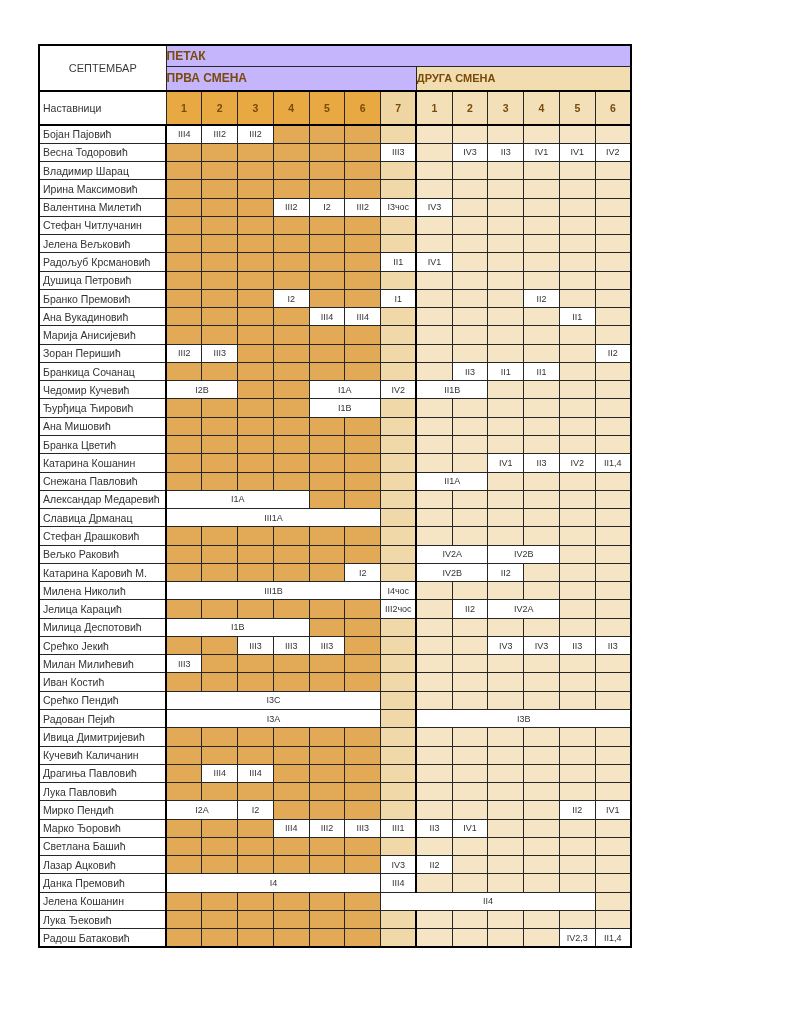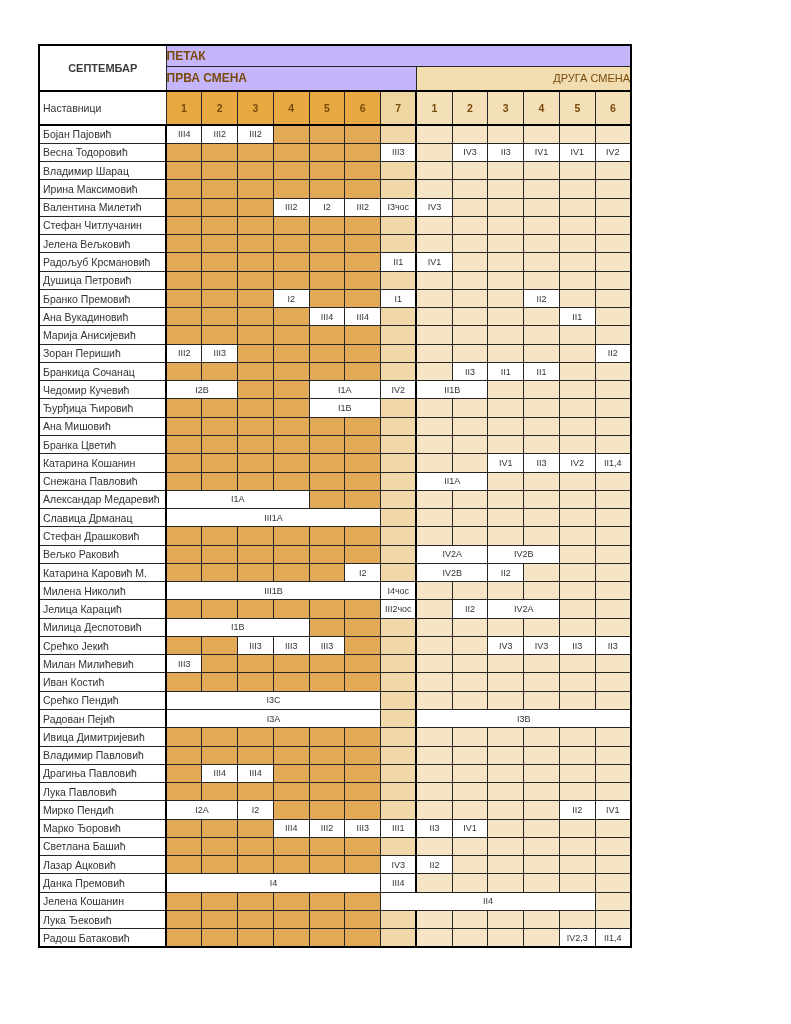--- a/index.html
+++ b/index.html
@@ -8,22 +8,22 @@
   table.schedule{
     position:absolute;left:38px;top:44px;width:592px;
     border-collapse:collapse;table-layout:fixed;
     border:2px solid #000;
   }
   col.namecol{width:127px;}
   col.datacol{width:35.77px;}
   td,th{border:1px solid #262626;overflow:hidden;white-space:nowrap;padding:0;}
   
   .band{background:#c4b5fd;color:#7A4A0B;font-weight:bold;font-size:12px;}
-  .band2{background:#F1DDB0;color:#7A4A0B;font-weight:normal;font-size:11px;text-align:right;}
-  .sep{background:#ffffff;color:#3a3a3a;font-weight:bold;font-size:11px;text-align:center;border-bottom:2px solid #000;}
+  .band2{background:#F1DDB0;color:#7A4A0B;font-weight:bold;font-size:11px;text-align:left;}
+  .sep{background:#ffffff;color:#3a3a3a;font-weight:normal;font-size:11px;text-align:center;border-bottom:2px solid #000;}
   .nast{background:#ffffff;color:#333;font-size:10.5px;text-align:left;padding:0 3px;font-weight:normal;}
   .num{background:#E9A942;color:#7A4A0B;font-weight:bold;font-size:10.5px;text-align:center;}
   .num.n7{background:#EFD5A2;}
   .num.n2{background:#F3E0B8;}
   tr.bands td, tr.bands th{border-bottom:2px solid #000;}
   tr.hours td, tr.hours th{border-bottom:2px solid #000;}
   
   tr.trow{height:18.28px;}
   tr.hdr1{height:21px;} tr.bands{height:25px;} tr.hours{height:34px;}
   td.name{background:#ffffff;color:#333;font-size:10.5px;text-align:left;padding:0 3px;}
@@ -580,21 +580,21 @@
           <td class="e1"></td>
           <td class="e7 split"></td>
           <td class="e2"></td>
           <td class="e2"></td>
           <td class="e2"></td>
           <td class="e2"></td>
           <td class="e2"></td>
           <td class="e2"></td>
         </tr>
         <tr class="trow">
-          <td class="name namecell">Владимир Павловић</td>
+          <td class="name namecell">Кучевић Каличанин</td>
           <td class="e1"></td>
           <td class="e1"></td>
           <td class="e1"></td>
           <td class="e1"></td>
           <td class="e1"></td>
           <td class="e1"></td>
           <td class="e7 split"></td>
           <td class="e2"></td>
           <td class="e2"></td>
           <td class="e2"></td>

